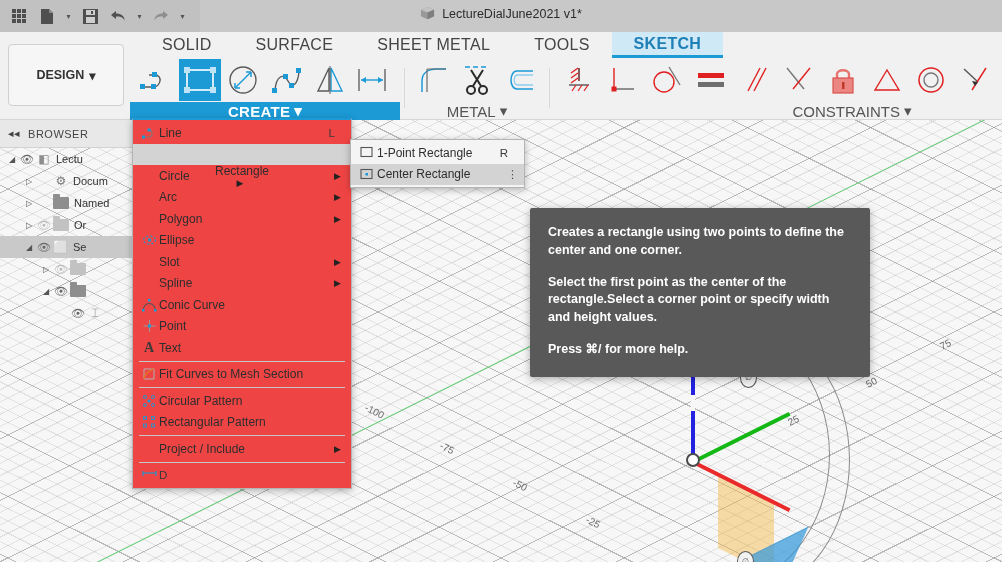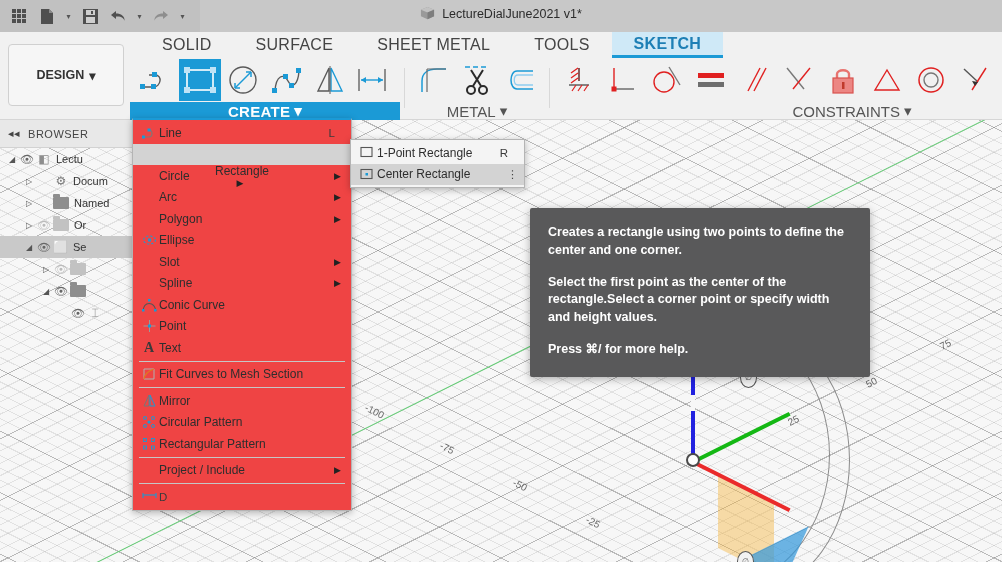--- a/index.html
+++ b/index.html
@@ -650,29 +650,20 @@
             <path d="M2 2 L12 2 L12 12 L2 12 Z" stroke="#b0b0b0" stroke-width="1" fill="none"></path>
             <path d="M2 12 C3 5 9 3 12 2" stroke="#e07820" stroke-width="1.3" fill="none"></path>
           </svg>
         </span>
         <span class="mi-label">Fit Curves to Mesh Section</span>
       </div>
       <div class="mi-sep"></div>
       <div class="mi">
         <span class="mi-ic">
           <svg width="15" height="14" viewBox="0 0 15 14">
-            <path d="M7 1 L2 12 L7 12 Z" stroke="#777" stroke-width="1" fill="none"></path>
-            <path d="M8 1 L13 12 L8 12 Z" stroke="#1b9ad6" stroke-width="1" fill="none"></path>
-          </svg>
-        </span>
-        <span class="mi-label">Mirror</span>
-      </div>
-      <div class="mi">
-        <span class="mi-ic">
-          <svg width="15" height="14" viewBox="0 0 15 14">
             <circle cx="3" cy="3" r="1.6" stroke="#1b9ad6" stroke-width=".9" fill="none"></circle>
             <circle cx="11" cy="3" r="1.6" stroke="#1b9ad6" stroke-width=".9" fill="none"></circle>
             <circle cx="3" cy="11" r="1.6" stroke="#1b9ad6" stroke-width=".9" fill="none"></circle>
             <circle cx="11" cy="11" r="1.6" stroke="#1b9ad6" stroke-width=".9" fill="none"></circle>
             <circle cx="7" cy="7" r="1.6" fill="#1b9ad6"></circle>
           </svg>
         </span>
         <span class="mi-label">Circular Pattern</span>
       </div>
       <div class="mi">

